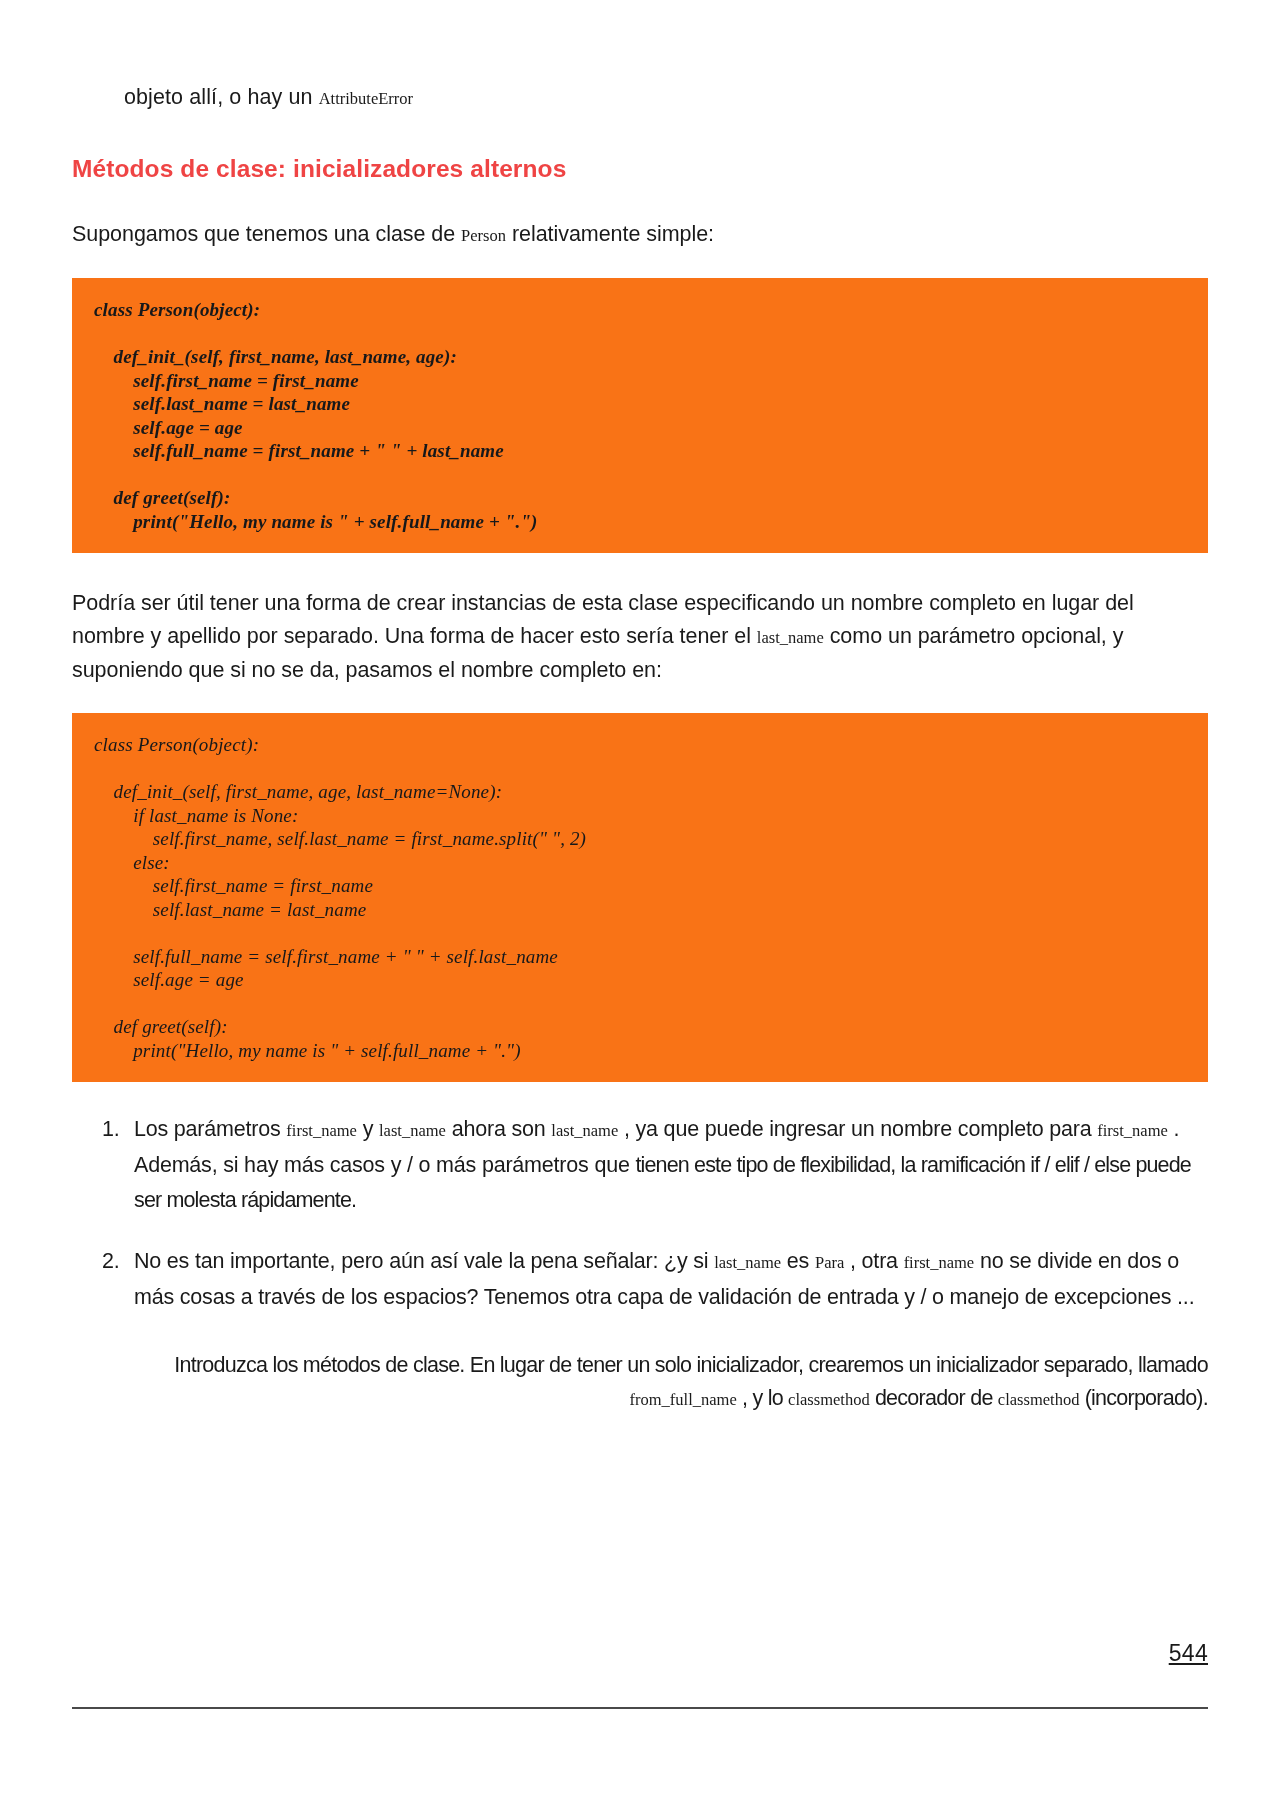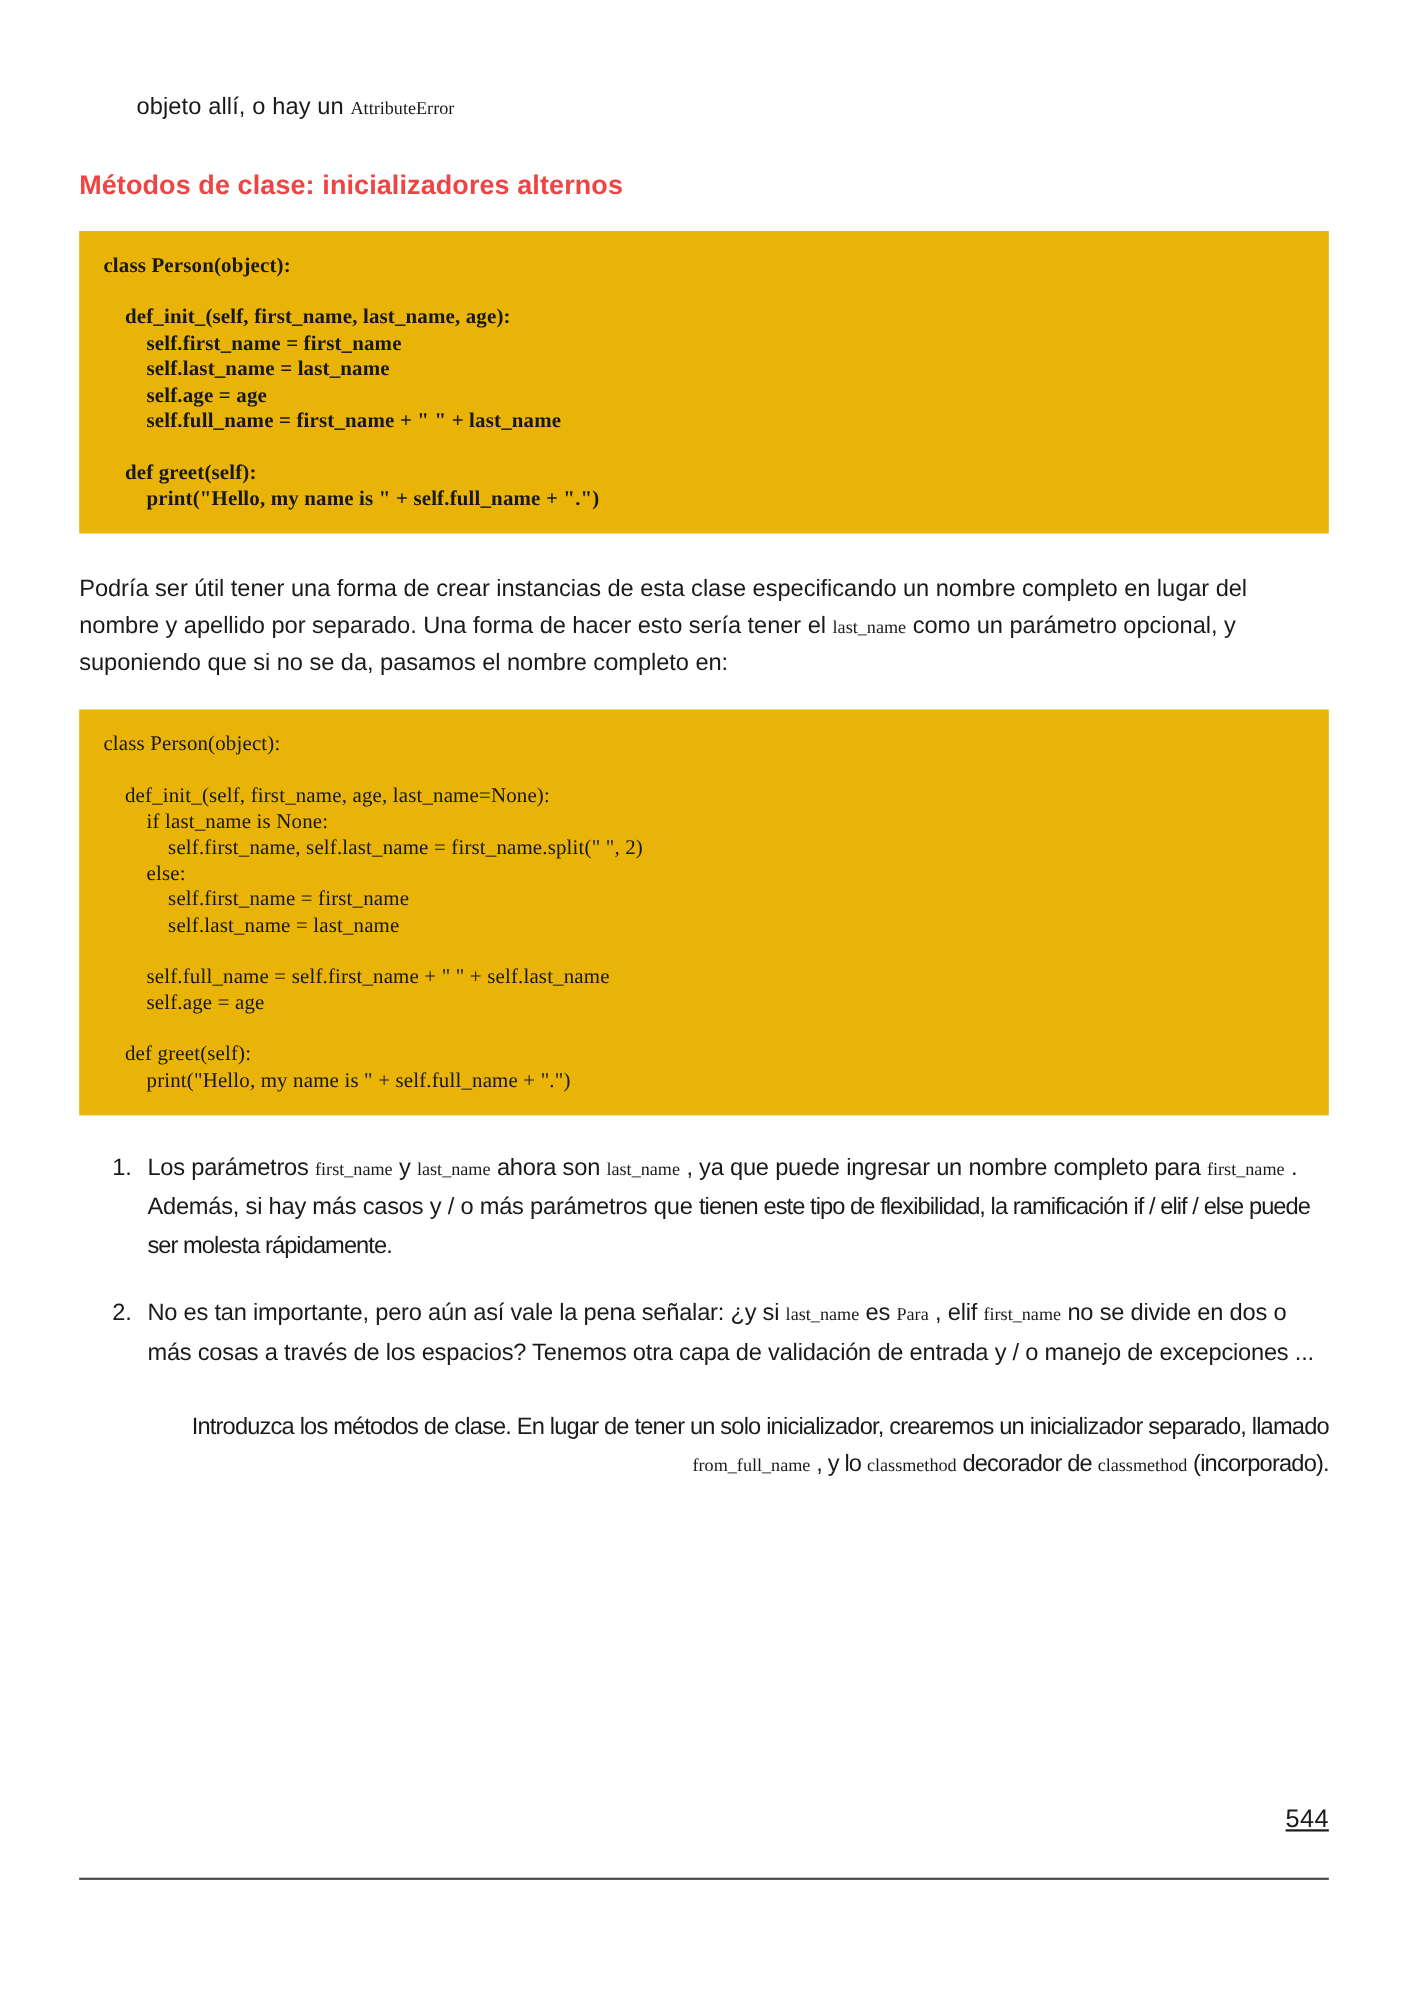--- a/index.html
+++ b/index.html
@@ -54,29 +54,30 @@
   code.inline {
     font-family: "Liberation Serif", serif;
     font-size: 16.5px;
     color: #1a1a1a;
     letter-spacing: 0;
     white-space: nowrap;
   }
 
   
   pre.codeblock {
-    background: #eab308;
+    background: #f97316;
     margin: 26px 0 12px 0;
     padding: 20px 0 20px 22px;
     font-family: "Liberation Serif", serif;
     font-size: 19px;
     line-height: 23.5px;
     color: #16181a;
     white-space: pre;
     letter-spacing: 0.15px;
+    font-style: italic;
   }
   pre.codeblock.bold { font-weight: bold; }
 
   
   ol.problems {
     margin: 30px 0 0 0;
     padding: 0 0 0 30px;
     list-style: none;
     counter-reset: probs;
   }
@@ -122,20 +123,21 @@
 </head>
 <body>
 
 <div class="page">
 
   <p class="top-line"><span>objeto allí, o hay un </span><code class="inline">AttributeError</code></p>
 
   <h2 class="section-heading">Métodos de clase: inicializadores alternos</h2>
 
 
+  <p class="body"><span>Supongamos que tenemos una clase de </span><code class="inline">Person</code><span> relativamente simple:</span></p>
 
   <pre class="codeblock bold">class Person(object):
 
     def_init_(self, first_name, last_name, age):
         self.first_name = first_name
         self.last_name = last_name
         self.age = age
         self.full_name = first_name + " " + last_name
 
     def greet(self):
@@ -155,21 +157,21 @@
         self.full_name = self.first_name + " " + self.last_name
         self.age = age
 
     def greet(self):
         print("Hello, my name is " + self.full_name + ".")</pre>
 
 
   <ol class="problems">
     <li><span>Los parámetros </span><code class="inline">first_name</code><span> y </span><code class="inline">last_name</code><span> ahora son </span><code class="inline">last_name</code><span> , ya que puede ingresar un nombre completo para </span><code class="inline">first_name</code><span> . Además, si hay más casos y / o más parámetros que </span><span class="squish">tienen este tipo de flexibilidad, la ramificación if / elif / else puede ser molesta rápidamente.</span></li>
 
-    <li><span>No es tan importante, pero aún así vale la pena señalar: ¿y si </span><code class="inline">last_name</code><span> es </span><code class="inline">Para</code><span> , elif </span><code class="inline">first_name</code><span> no se divide en dos o más cosas a través de los espacios? Tenemos otra capa de validación de entrada y / o manejo de excepciones ...</span></li>
+    <li><span>No es tan importante, pero aún así vale la pena señalar: ¿y si </span><code class="inline">last_name</code><span> es </span><code class="inline">Para</code><span> , otra </span><code class="inline">first_name</code><span> no se divide en dos o más cosas a través de los espacios? Tenemos otra capa de validación de entrada y / o manejo de excepciones ...</span></li>
   </ol>
 
   <p class="body tighter"><span>Introduzca los métodos de clase. En lugar de tener un solo inicializador, crearemos un inicializador separado, llamado </span><code class="inline">from_full_name</code><span> , y lo </span><code class="inline">classmethod</code><span> decorador de </span><code class="inline">classmethod</code><span> (incorporado).</span></p>
 
   <div class="footer-rule"></div>
   <div class="page-number">544</div>
 
 </div>
 
 </body></html>

